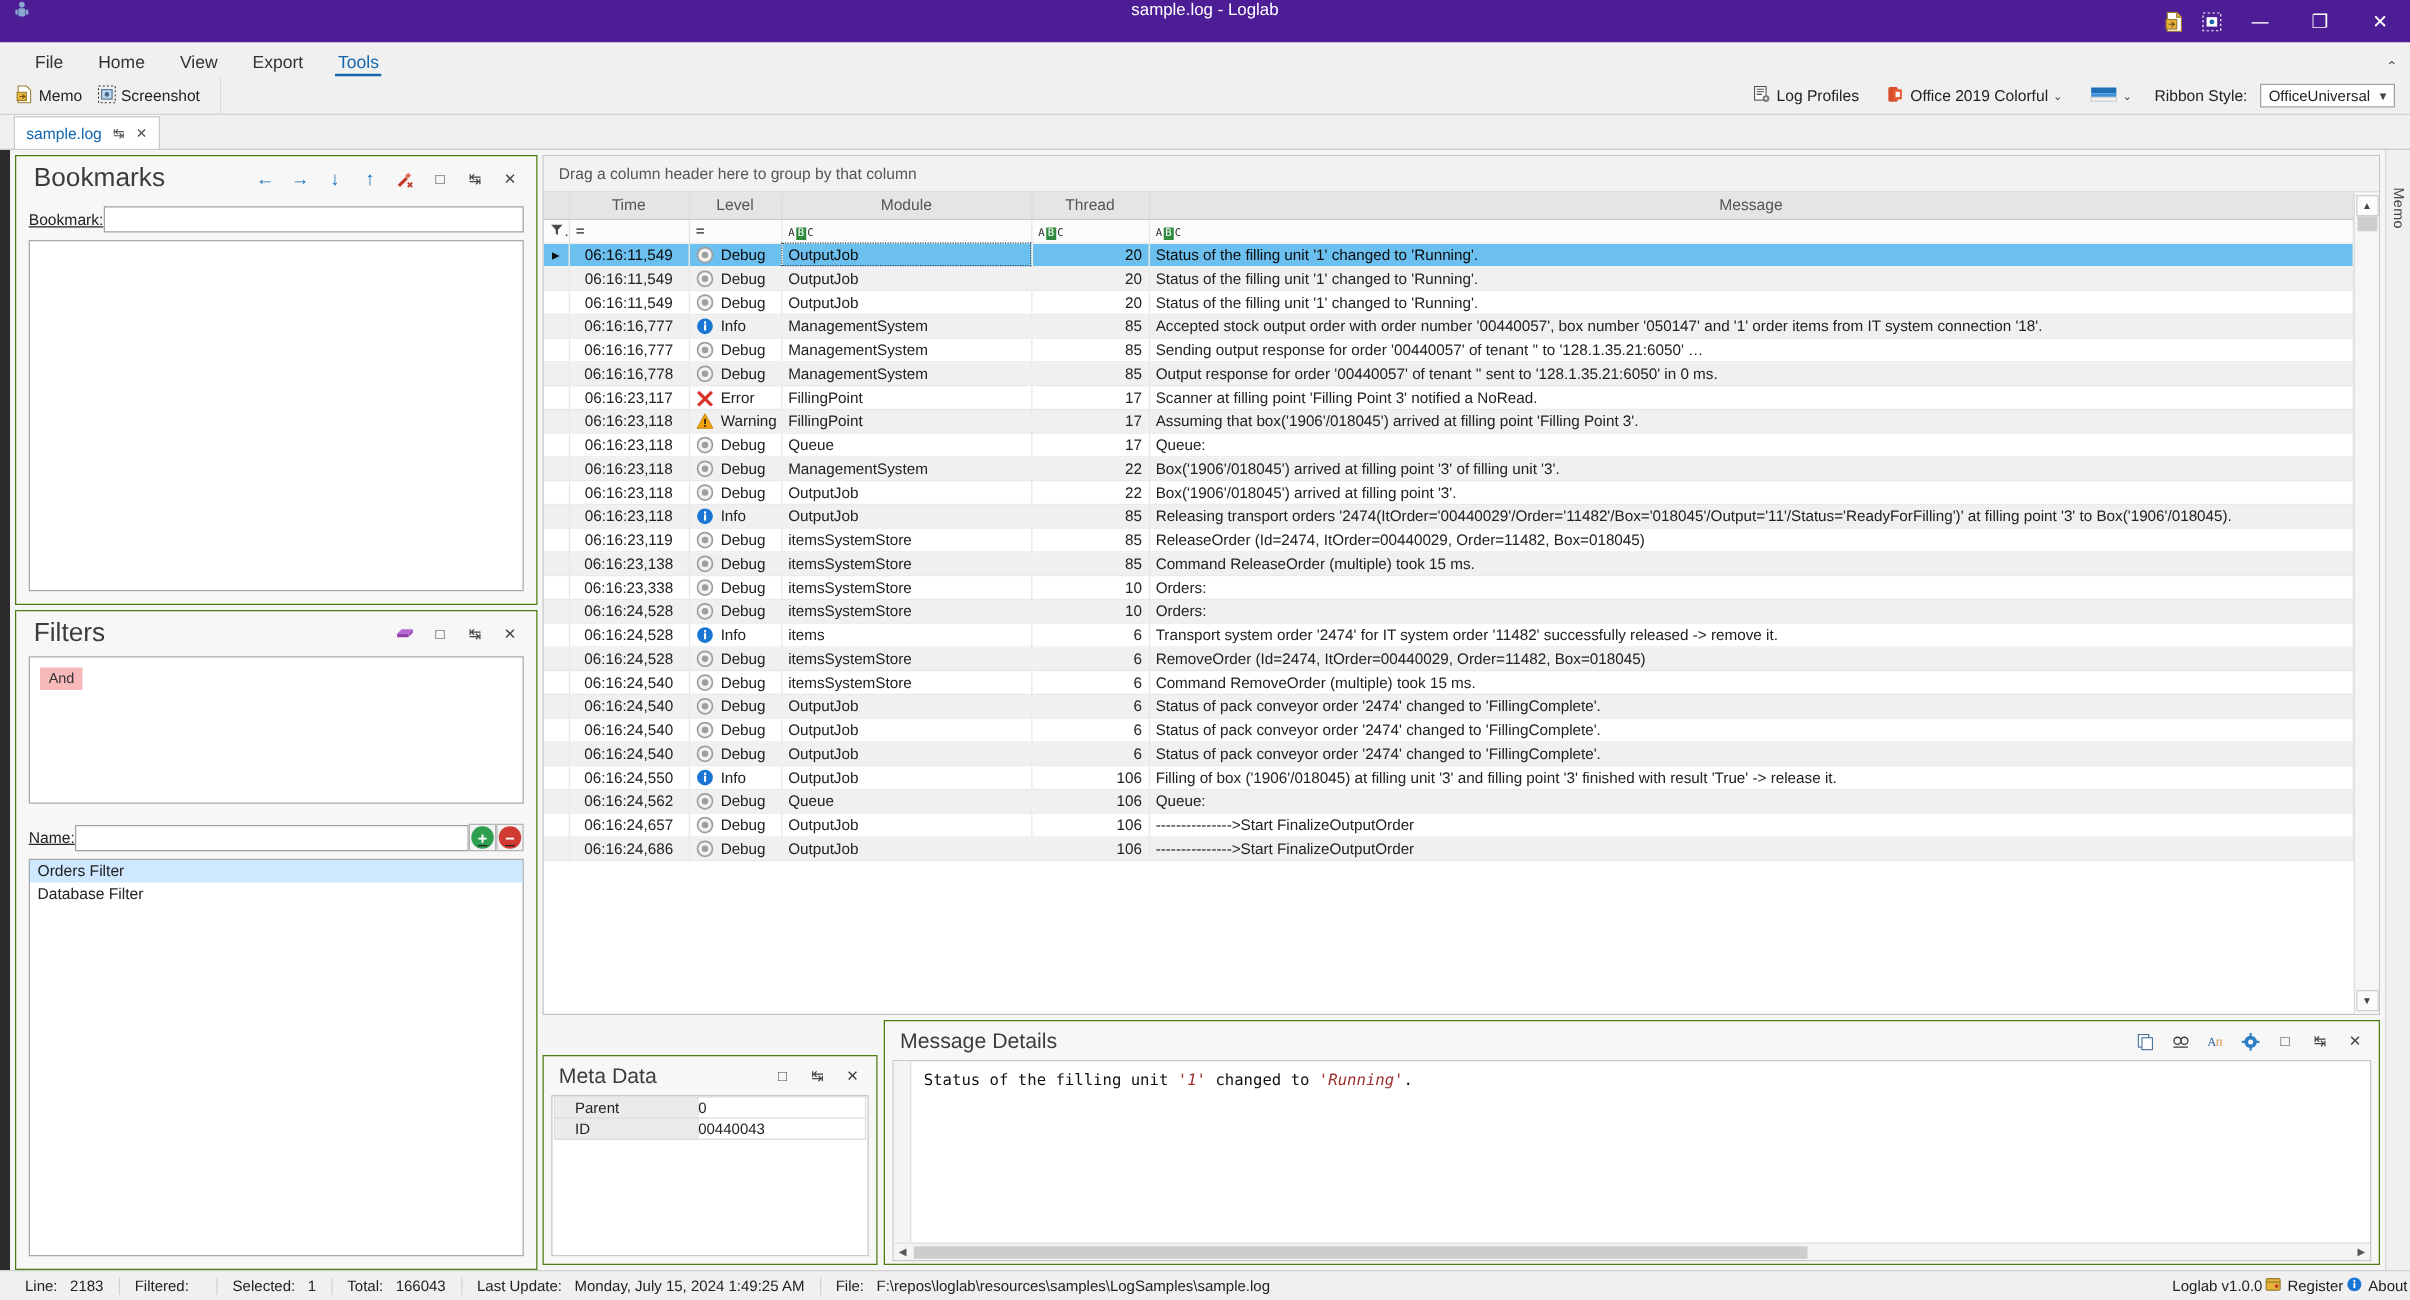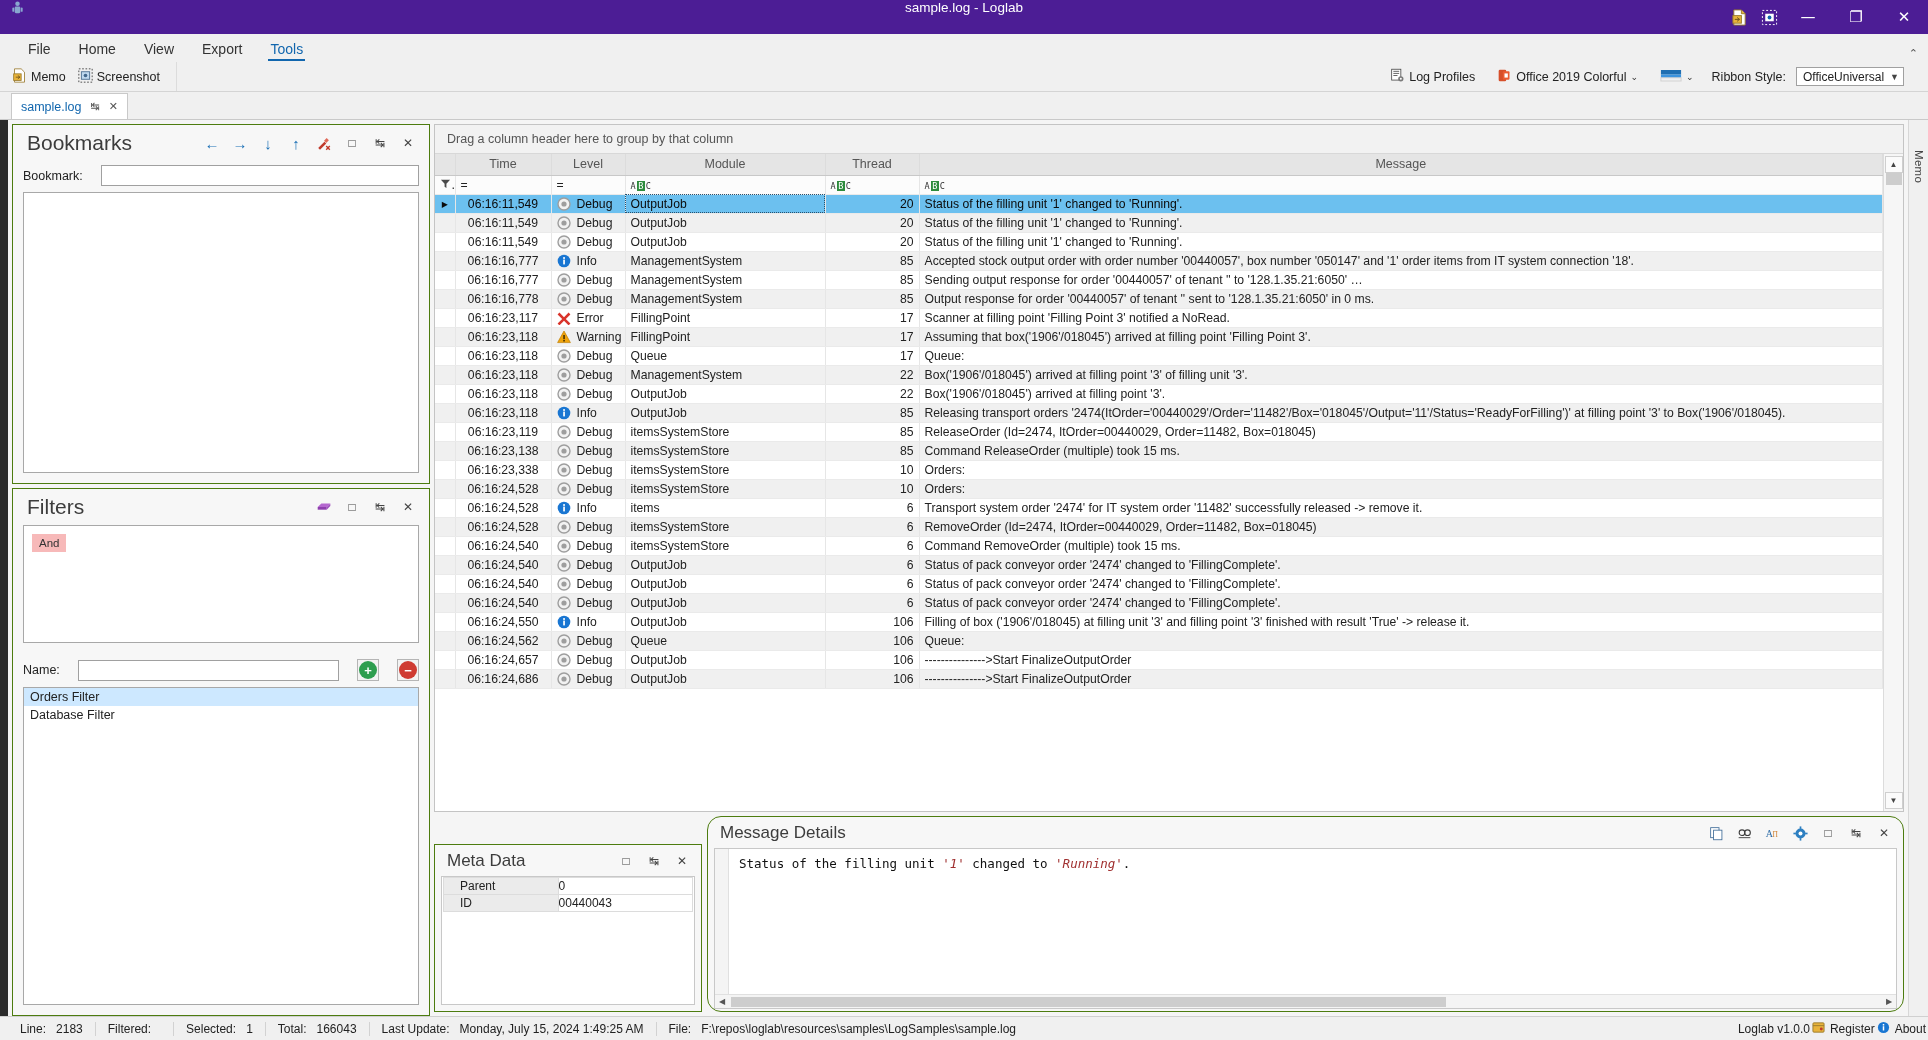--- a/index.html
+++ b/index.html
@@ -51,21 +51,21 @@
     position: absolute; right: 10px; bottom: 2px; font-size: 11px; color: #555;
   }
 
   
   .ribbon-body {
     height: 30px; background: #f0f0f0; display: flex; align-items: center;
     border-bottom: 1px solid #d4d4d4; flex: 0 0 30px; position: relative;
   }
   .rb-group { display: flex; align-items: center; padding: 0 8px; height: 100%; border-right: 1px solid #dcdcdc; }
   .rb-item { display: flex; align-items: center; gap: 4px; padding: 2px 8px 2px 4px; font-size: 12.5px; color: #222; }
-  .rb-right { margin-left: auto; display: flex; align-items: center; gap: 10px; padding-right: 24px; font-size: 12.5px; }
+  .rb-right { margin-left: auto; display: flex; align-items: center; gap: 10px; padding-right: 12px; font-size: 12.5px; }
   .rb-right .lbl { color: #222; }
   .combo {
     border: 1px solid #a0a0a0; background: #fff; height: 19px; display: flex;
     align-items: center; padding: 0 4px 0 6px; font-size: 12px; min-width: 104px;
     justify-content: space-between; gap: 6px;
   }
   .combo .arr { color: #444; font-size: 9px; }
   .chev { font-size: 9px; color: #333; }
 
   
@@ -97,21 +97,21 @@
     display: flex; align-items: center; padding: 6px 8px 4px 14px; gap: 2px;
   }
   .panel-title { font-size: 21px; color: #3c3c3c; font-weight: normal; }
   .panel-tools { margin-left: auto; display: flex; align-items: center; gap: 2px; }
   .ptool {
     width: 26px; height: 24px; display: flex; align-items: center; justify-content: center;
     font-size: 15px; color: #1a6fb5;
   }
   .ptool.sm { font-size: 12px; color: #444; }
 
-  .field-row { display: flex; align-items: center; gap: 18px; padding: 6px 10px; }
+  .field-row { display: flex; align-items: center; gap: 0; padding: 6px 10px; text-decoration: underline; }
   .field-row label { font-size: 12.5px; color: #222; }
   .txtbox {
     border: 1px solid #a0a0a0; background: #fff; height: 21px; flex: 1 1 auto;
     font-size: 12.5px; padding: 0 4px; color: #222; outline: none; font-family: inherit;
   }
   .listbox {
     background: #fff; border: 1px solid #a8a8a8; margin: 0 10px 10px 10px;
     flex: 1 1 auto; min-height: 0; overflow: hidden;
   }
   .listbox.plain { margin: 2px 10px 10px 10px; }
@@ -171,21 +171,21 @@
     padding: 2px 0;
   }
   .sc-btn { width: 18px; height: 17px; border: 1px solid #cfcfcf; background: #fbfbfb;
     display: flex; align-items: center; justify-content: center; font-size: 8px; color: #444; }
   .sc-thumb { width: 16px; height: 12px; background: #cdcdcd; }
   .sc-spacer { flex: 1 1 auto; }
 
   
   .bottomrow { flex: 0 0 200px; display: flex; gap: 5px; min-height: 0; padding-bottom: 4px; }
   .metapanel { width: 268px; flex: 0 0 268px; margin-top: 28px; }
-  .detailpanel { flex: 1 1 auto; min-width: 0; border-radius: 14px; }
+  .detailpanel { flex: 1 1 auto; min-width: 0; }
   .panel-head.sm { padding: 4px 6px 3px 12px; }
   .panel-title.sm { font-size: 17px; }
   table.meta { width: calc(100% - 2px); border-collapse: collapse; margin: 0 1px; table-layout: fixed; }
   table.meta td {
     border: 1px solid #dcdcdc; height: 17px; font-size: 12px; padding: 0 0; color: #222;
   }
   table.meta td.k { background: #ebebeb; width: 46%; padding-left: 16px; }
   .meta-body { background: #fff; border: 1px solid #c8c8c8; margin: 0 6px 6px 6px; flex: 1 1 auto; min-height: 0; }
   .detail-body {
     background: #fff; border: 1px solid #c8c8c8; margin: 0 6px 2px 6px; flex: 1 1 auto;

